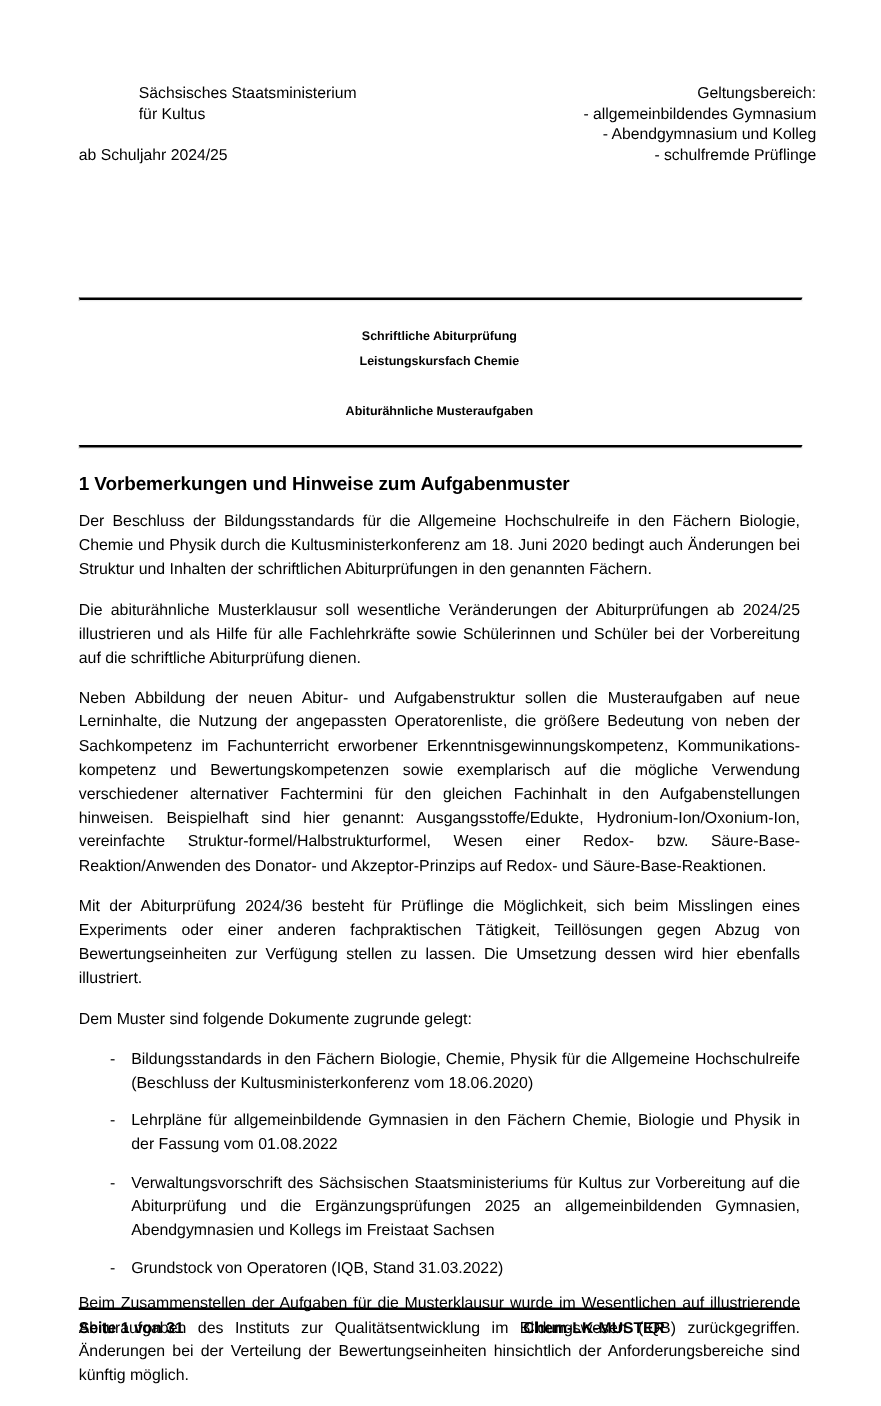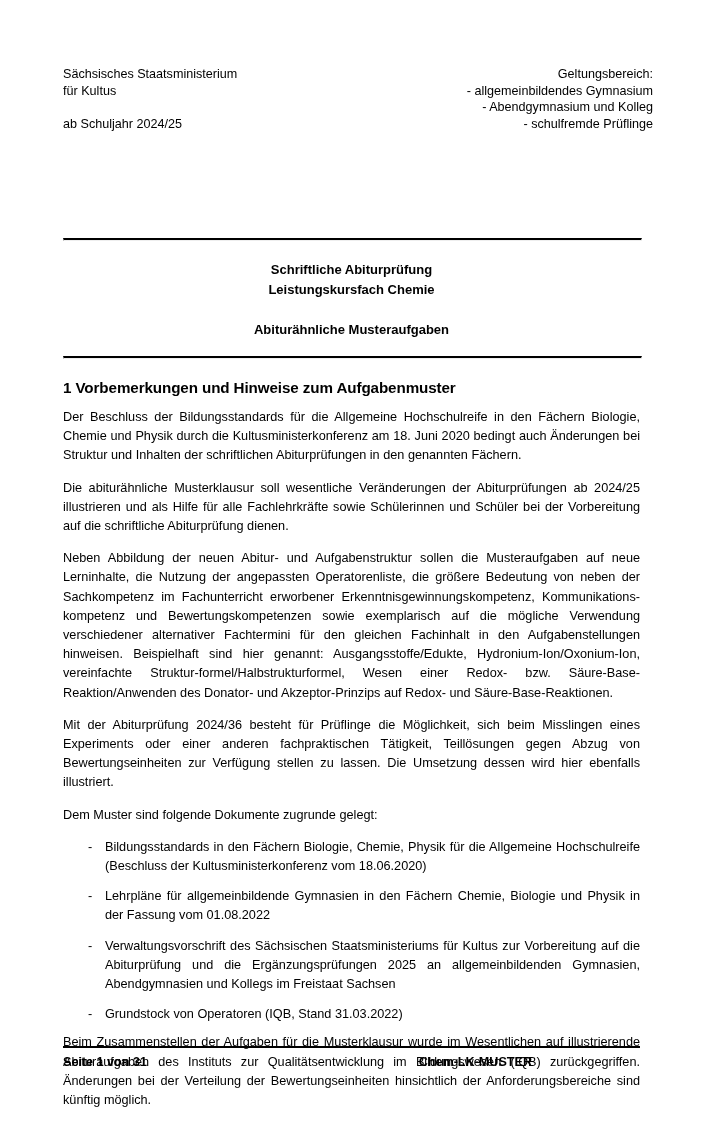--- a/index.html
+++ b/index.html
@@ -36,21 +36,21 @@
     padding-top: 66px;
     font-size: 12.6px;
     line-height: 16.5px;
   }
   .doc-header .ministry {
     position: absolute;
     left: 0;
     top: 66px;
     width: 320px;
   }
-  .doc-header .ministry .line { white-space: nowrap; }
+  .doc-header .ministry .line { white-space: nowrap; margin-left: 48px; }
   .doc-header .schuljahr {
     position: absolute;
     left: 0;
     top: 116px;
   }
   .doc-header .schuljahr b { font-weight: normal; }
   .doc-header .scope {
     position: absolute;
     left: 340px;
     top: 66px;
@@ -69,21 +69,21 @@
     height: 0;
     border-top: 2.2px solid #000;
     margin: 0;
   }
   .rule-top { margin-top: 72px; }
 
   
   .title-block {
     text-align: center;
     font-weight: bold;
-    font-size: 13px;
+    font-size: 10px;
     line-height: 20px;
     padding-top: 19px;
     padding-bottom: 16px;
   }
   .title-block .title-sub {
     margin-top: 20px;
   }
 
   
   h1.section-heading {

